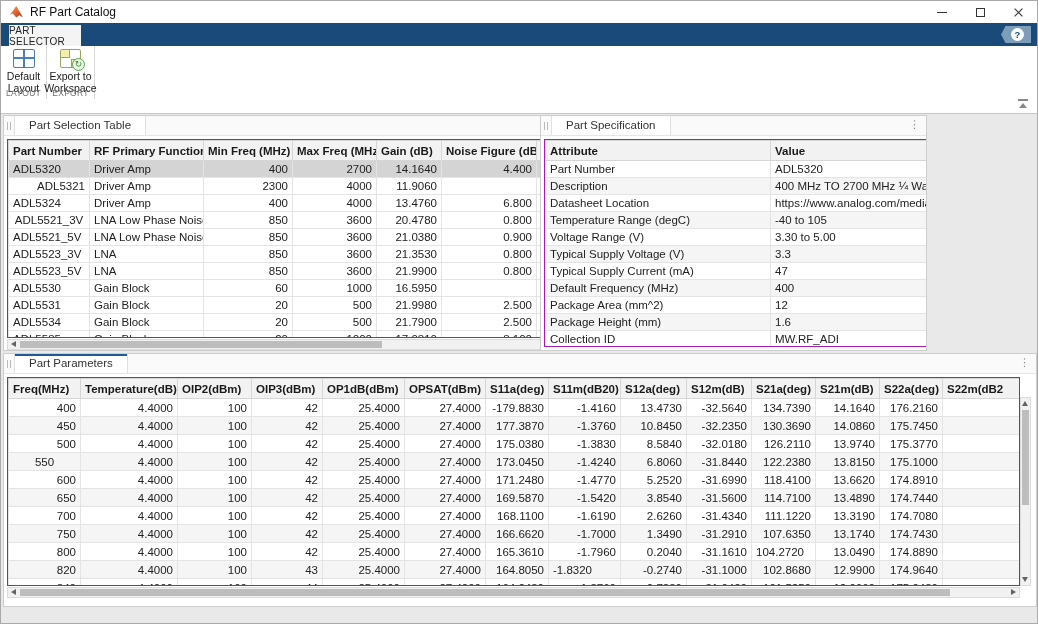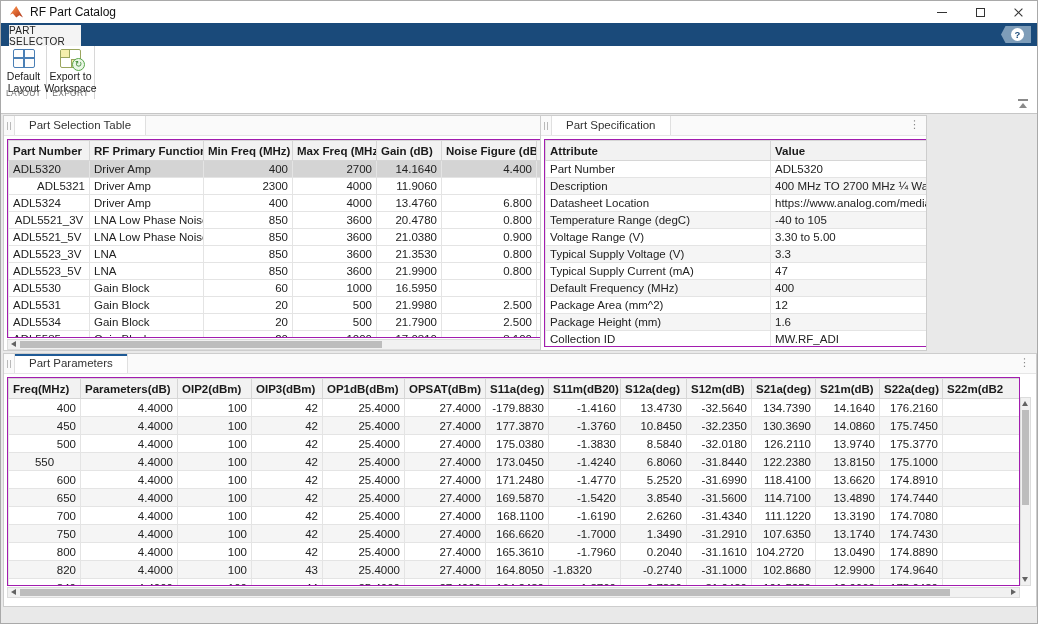--- a/index.html
+++ b/index.html
@@ -371,21 +371,21 @@
                 <col style="width:66px">
                 <col style="width:65px">
                 <col style="width:64px">
                 <col style="width:64px">
                 <col style="width:63px">
                 <col style="width:78px">
               </colgroup>
               <thead>
                 <tr>
                   <th>Freq(MHz)</th>
-                  <th>Parameters(dB)</th>
+                  <th>Temperature(dB)</th>
                   <th>OIP2(dBm)</th>
                   <th>OIP3(dBm)</th>
                   <th>OP1dB(dBm)</th>
                   <th>OPSAT(dBm)</th>
                   <th>S11a(deg)</th>
                   <th>S11m(dB20)</th>
                   <th>S12a(deg)</th>
                   <th>S12m(dB)</th>
                   <th>S21a(deg)</th>
                   <th>S21m(dB)</th>

